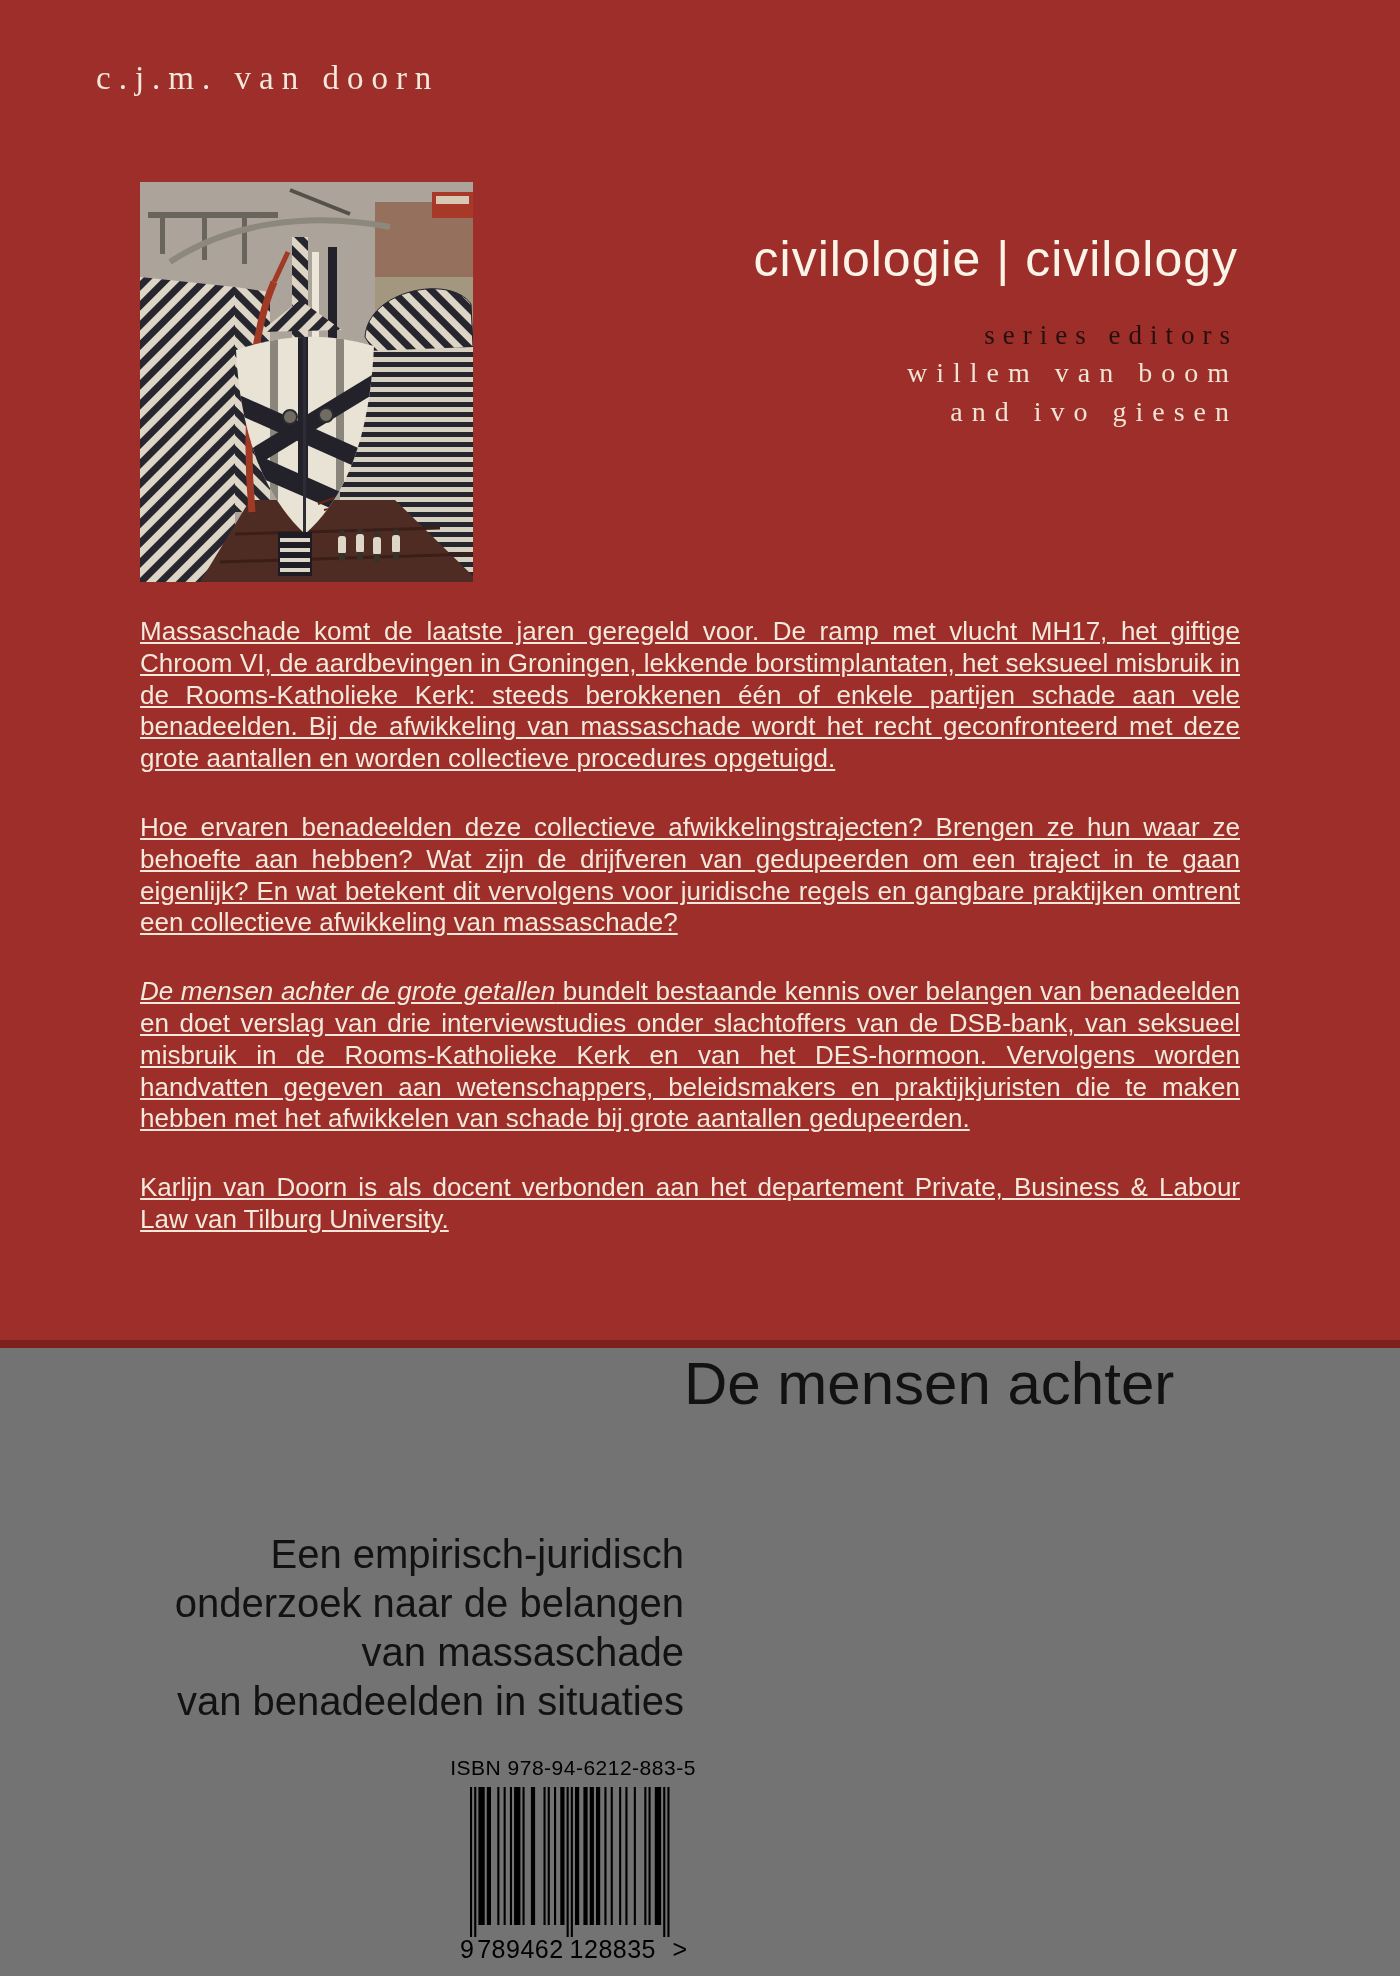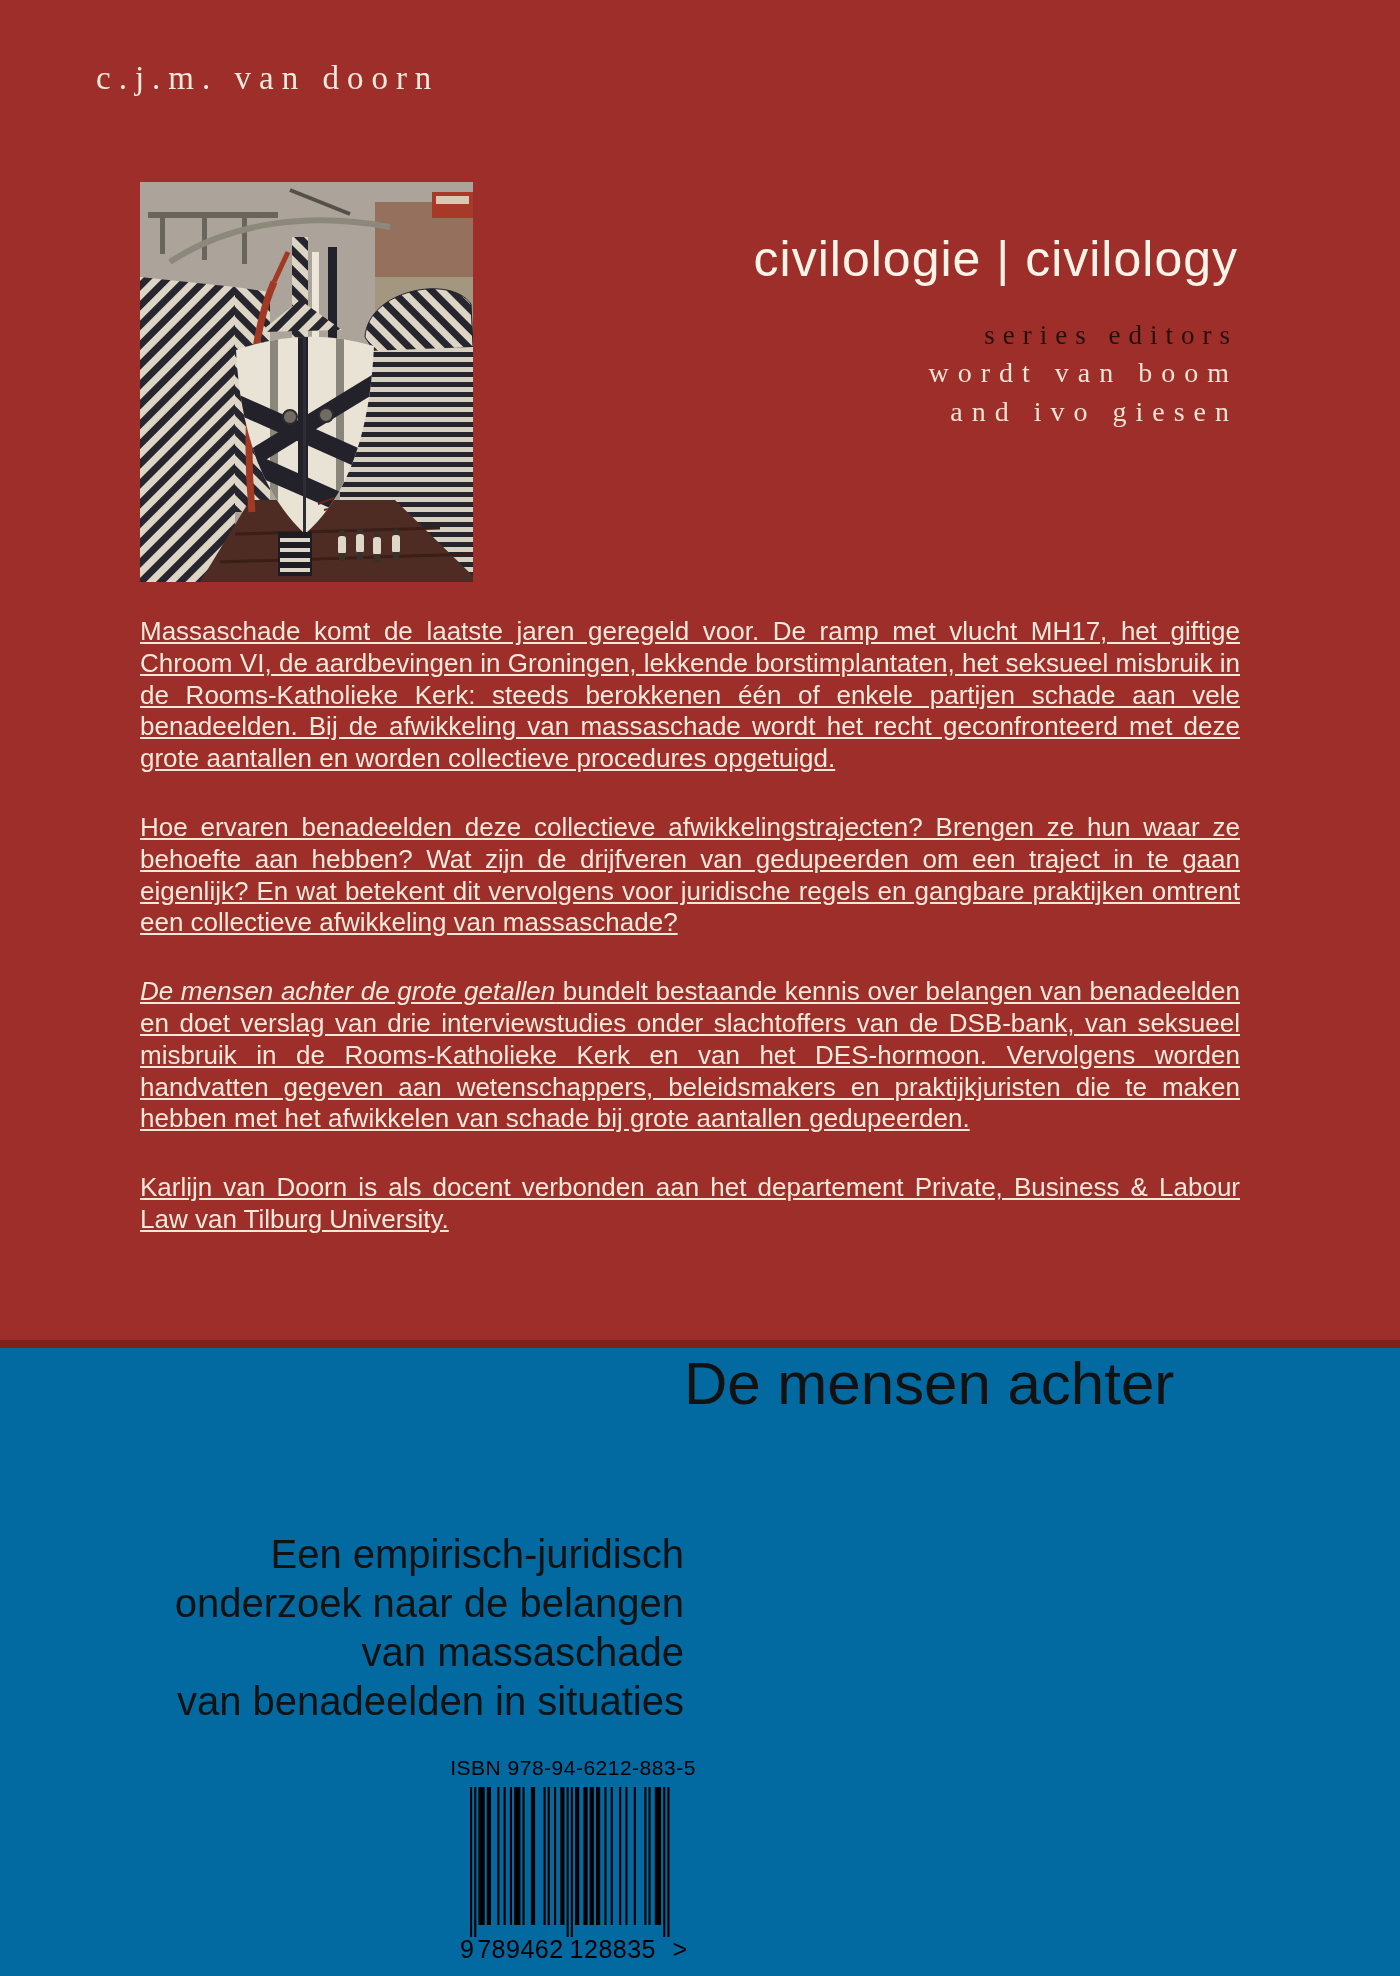--- a/index.html
+++ b/index.html
@@ -4,21 +4,21 @@
 <style>
   :root{
     --cover-red:#9e2e29;
     --cover-red-dark:#7d211d;
     --cream:#f2e9dc;
     --ink:#121212;
   }
   html,body{margin:0;padding:0;background:#888;}
   .cover{
     position:relative;width:1400px;height:1976px;margin:0 auto;
-    background:#0369a1;overflow:hidden;
+    background:#737373;overflow:hidden;
     font-family:"Liberation Sans",sans-serif;
   }
   .red-section{position:absolute;left:0;top:0;width:1400px;height:1348px;background:var(--cover-red);}
   .red-divider{position:absolute;left:0;top:1340px;width:1400px;height:8px;background:var(--cover-red-dark);}
   .author{
     position:absolute;left:96px;top:60px;
     font-family:"Liberation Serif",serif;font-size:33px;letter-spacing:8px;
     color:var(--cream);white-space:nowrap;
   }
   .painting{position:absolute;left:140px;top:182px;width:333px;height:400px;display:block;}
@@ -157,21 +157,21 @@
         <rect x="199" y="371" width="6" height="8"></rect>
           <rect x="217" y="370" width="6" height="8"></rect>
         <rect x="234" y="372" width="6" height="8"></rect>
           <rect x="253" y="370" width="6" height="8"></rect>
       </g>
     </g>
   </svg>
 
   <div class="series-title">civilologie | civilology</div>
   <div class="series-editors-label">series editors</div>
-  <div class="series-editor e1">wordt van boom</div>
+  <div class="series-editor e1">willem van boom</div>
   <div class="series-editor e2">and ivo giesen</div>
 
   <div class="blurb">
       <p>Massaschade komt de laatste jaren geregeld voor. De ramp met vlucht MH17, het giftige Chroom VI, de aardbevingen in Groningen, lekkende borstimplantaten, het seksueel misbruik in de Rooms-Katholieke Kerk: steeds berokkenen één of enkele partijen schade aan vele benadeelden. Bij de afwikkeling van massaschade wordt het recht geconfronteerd met deze grote aantallen en worden collectieve procedures opgetuigd.</p>
       <p>Hoe ervaren benadeelden deze collectieve afwikkelingstrajecten? Brengen ze hun waar ze behoefte aan hebben? Wat zijn de drijfveren van gedupeerden om een traject in te gaan eigenlijk? En wat betekent dit vervolgens voor juridische regels en gangbare praktijken omtrent een collectieve afwikkeling van massaschade?</p>
       <p><em>De mensen achter de grote getallen</em> bundelt bestaande kennis over belangen van benadeelden en doet verslag van drie interviewstudies onder slachtoffers van de DSB-bank, van seksueel misbruik in de Rooms-Katholieke Kerk en van het DES-hormoon. Vervolgens worden handvatten gegeven aan wetenschappers, beleidsmakers en praktijkjuristen die te maken hebben met het afwikkelen van schade bij grote aantallen gedupeerden.</p>
       <p>Karlijn van Doorn is als docent verbonden aan het departement Private, Business &amp; Labour Law van Tilburg University.</p>
     </div>
 
   <div class="back-title">

